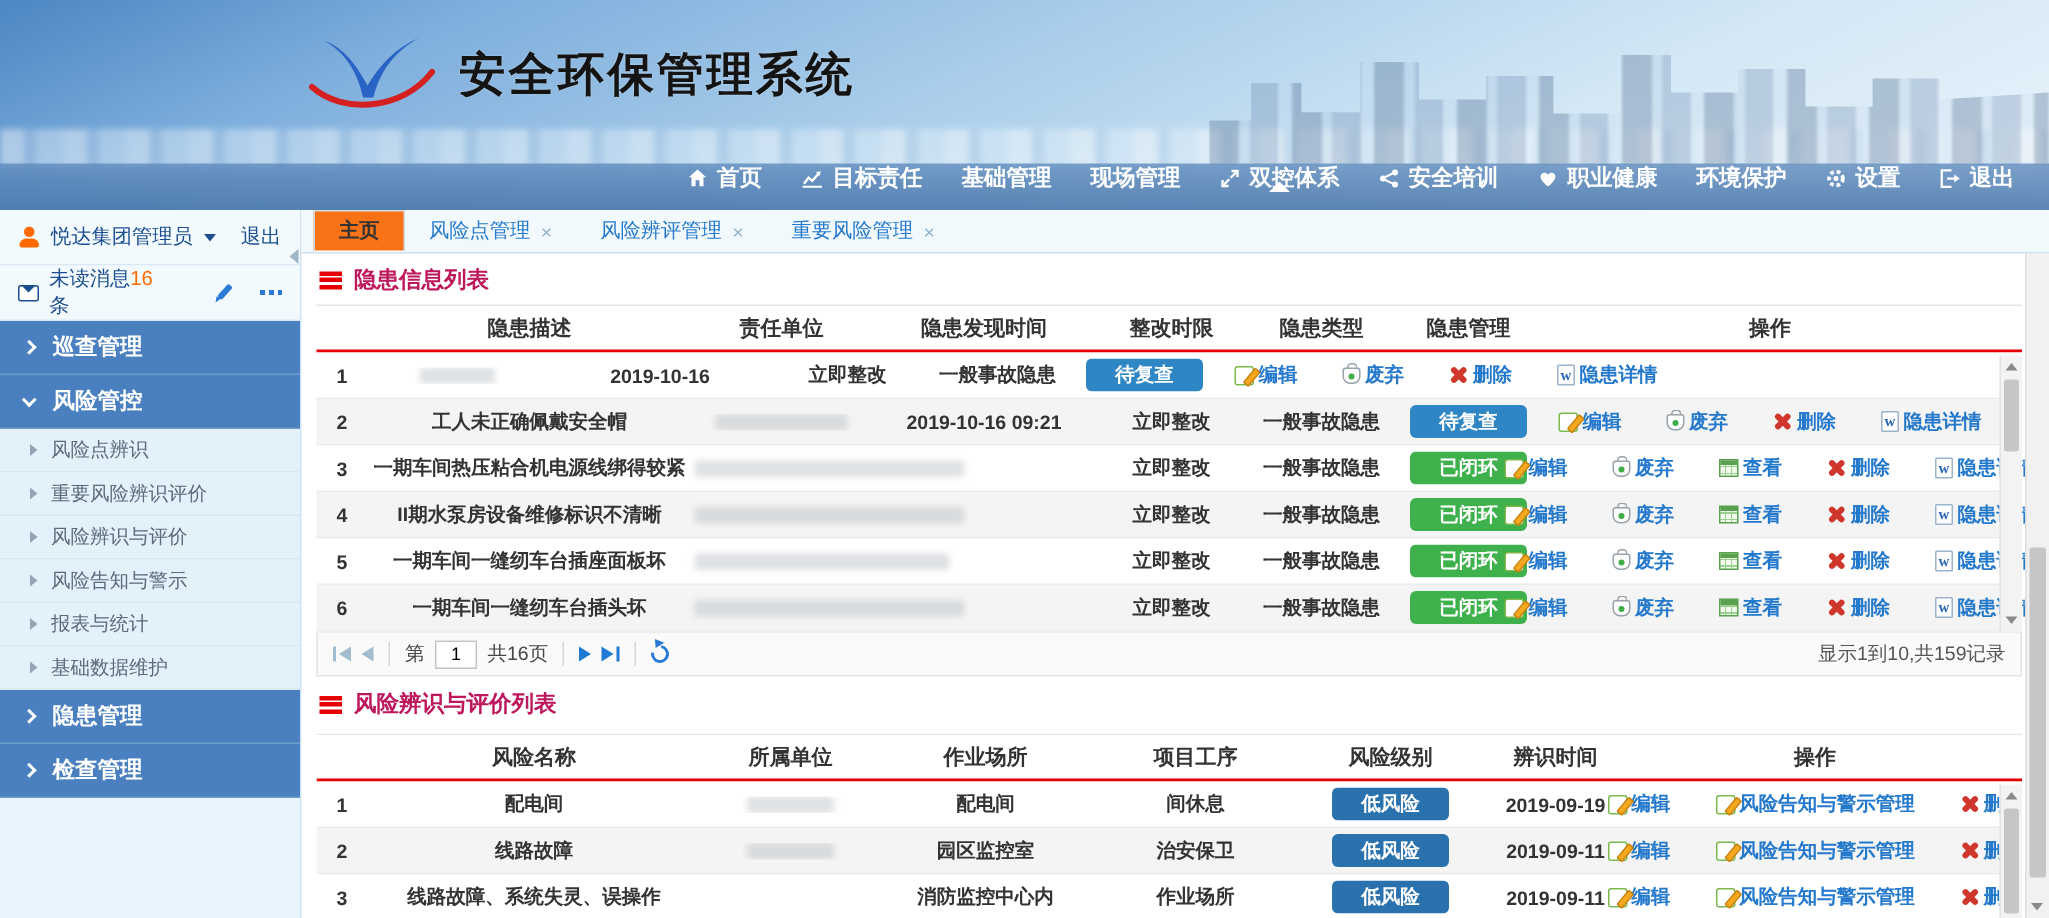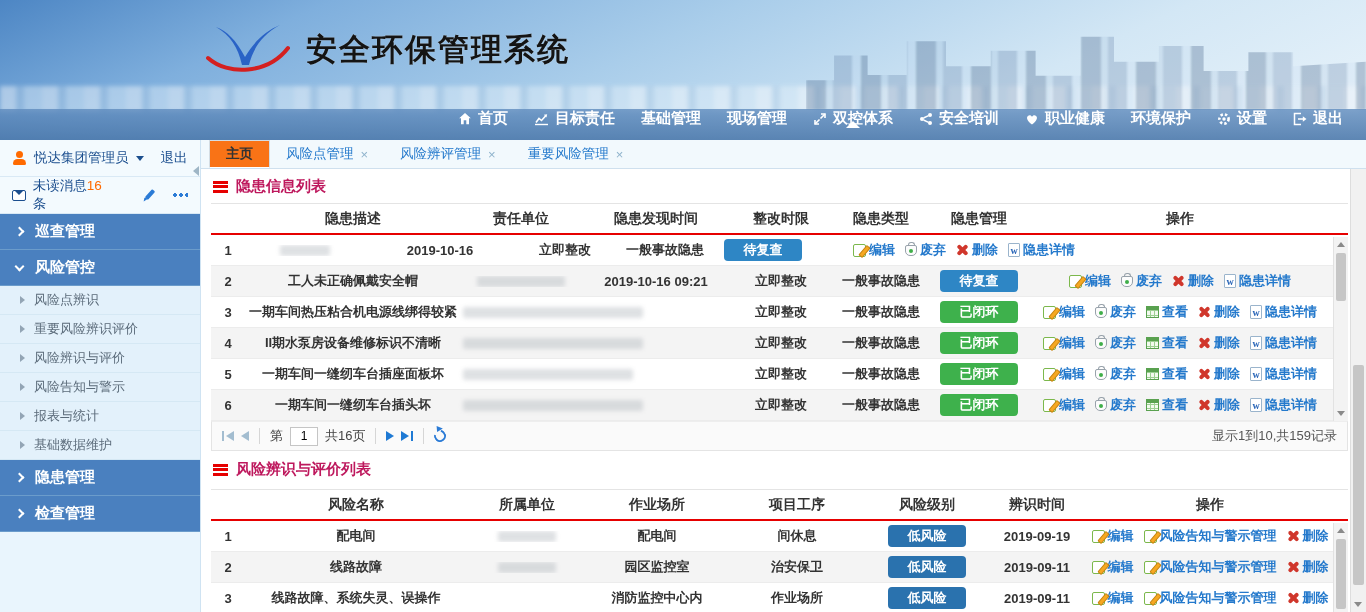--- a/index.html
+++ b/index.html
@@ -64,21 +64,21 @@
   .c{text-align:center;padding:0 2px;white-space:nowrap;overflow:hidden;text-overflow:clip}
   .c.op{overflow:visible;display:flex;align-items:center;justify-content:center}
   
   .a1{width:34px}.a2{width:216px}.a3{width:120px}.a4{width:150px}.a5{width:100px}.a6{width:100px}.a7{width:96px}.a8{width:306px}
   
   .b1{width:34px}.b2{width:222px}.b3{width:120px}.b4{width:140px}.b5{width:140px}.b6{width:120px}.b7{width:100px}.b8{width:246px}
 
   .badge{display:inline-block;min-width:78px;padding:3px 6px;border-radius:4px;color:#fff;font-size:13px;font-weight:bold;text-align:center;line-height:16px}
   .smudge{height:11px;border-radius:2px;background:#aeb4ba;opacity:.4;filter:blur(2px);margin:0 auto}
 
-  .act{color:var(--accent,#2479cc);font-weight:bold;font-size:13px;display:inline-flex;align-items:center;gap:3px;margin:0 5px;cursor:pointer;white-space:nowrap}
+  .act{color:var(--accent,#2479cc);font-weight:bold;font-size:13px;display:inline-flex;align-items:center;gap:3px;margin:0 15px;cursor:pointer;white-space:nowrap}
   .i-edit{width:13px;height:13px;background:#fff;border:1px solid #7cb84c;border-radius:2px;position:relative;display:inline-block;flex:none}
   .i-edit::after{content:"";position:absolute;right:-2px;bottom:-2px;width:3px;height:11px;background:#f6a821;border:1px solid #c7830f;transform:rotate(40deg);border-radius:1px}
   .i-bin{width:12px;height:11px;border:1.5px solid #98a2ab;border-radius:2px 2px 5px 5px;position:relative;display:inline-block;background:#fcfcfc;flex:none}
   .i-bin::before{content:"";position:absolute;top:-4px;left:2px;width:5px;height:3px;border:1.5px solid #98a2ab;border-bottom:none;border-radius:3px 3px 0 0}
   .i-bin::after{content:"";position:absolute;left:2.5px;top:3px;width:4px;height:4px;background:#3fae49;border-radius:50%}
   .i-grid{width:13px;height:12px;display:inline-block;border:1px solid #59a14f;background-color:#f2faee;flex:none;
     background-image:linear-gradient(#59a14f 0 3px,transparent 3px),repeating-linear-gradient(90deg,transparent 0 3px,#9ccf92 3px 4px),repeating-linear-gradient(transparent 0 3.5px,#9ccf92 3.5px 4.5px)}
   .i-x{width:13px;height:13px;position:relative;display:inline-block;flex:none}
   .i-x::before,.i-x::after{content:"";position:absolute;left:0;top:4.5px;width:13px;height:4px;background:#d0372c;border-radius:2px}
   .i-x::before{transform:rotate(45deg)}.i-x::after{transform:rotate(-45deg)}

